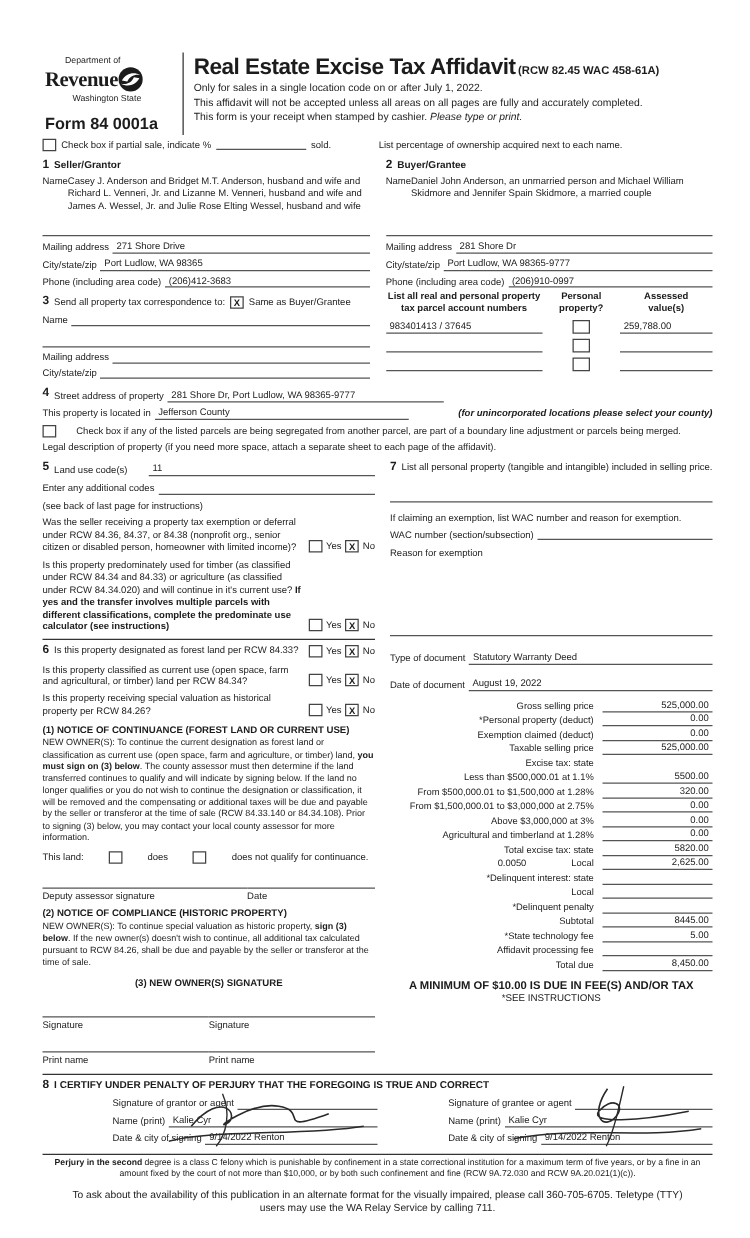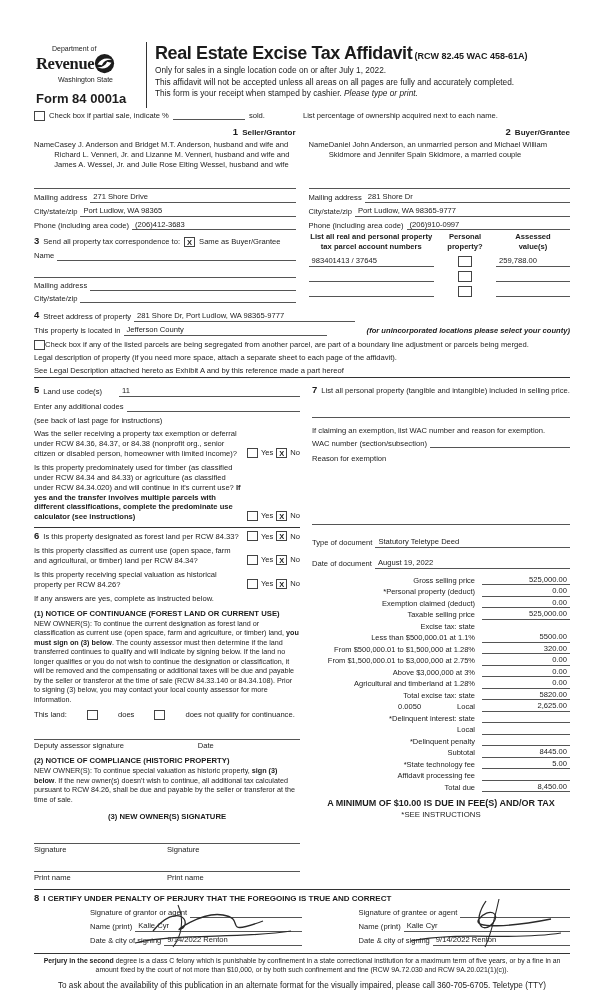--- a/index.html
+++ b/index.html
@@ -32,33 +32,33 @@
   .formnum { font-size:13px; font-weight:bold; margin-top:7px; }
   .titleblock { flex:1; border-left:1.5px solid #333; padding:0 0 2px 8px; }
   .title { font-size:18px; font-weight:bold; letter-spacing:-0.4px; white-space:nowrap; }
   .titlesuffix { font-size:9px; font-weight:bold; }
   .sub { font-size:8.3px; line-height:1.35; }
   .partialrow { display:flex; align-items:flex-start; margin-top:3px; gap:4px; }
   .partialright { margin-left:34px; }
   
   .cols { display:flex; gap:13px; }
   .col { flex:1; min-width:0; }
-  .sechead { font-size:8px; font-weight:bold; margin-top:5px;text-align:right; }
+  .sechead { font-size:8px; font-weight:bold; margin-top:5px; }
   .nameblock { display:flex; margin-top:2px; }
   .nameval { flex:1; min-height:40px; }
   
   .ptab-head { display:flex; text-align:center; font-weight:bold; margin-top:2px; }
   .ptab-head .c1 { flex:1; } .ptab-head .c2 { width:62px; } .ptab-head .c3 { width:74px; }
   .ptab-row { display:flex; align-items:flex-end; margin-top:2px; height:13px; }
   .ptab-row .c1 { flex:1; border-bottom:1px solid #555; padding:0 3px; }
   .ptab-row .c2 { width:62px; text-align:center; }
   .ptab-row .c2 .cb { width:14px; height:11px; }
   .ptab-row .c3 { width:74px; border-bottom:1px solid #555; padding:0 3px; }
   .countynote { font-weight:bold; font-style:italic; white-space:nowrap; margin-left:4px;padding-left:36px; }
-  .cbpara { display:flex; align-items:flex-start; gap:0; margin-top:4px; }
+  .cbpara { display:flex; align-items:flex-start; gap:16px; margin-top:4px; }
   .legalline { border-bottom:1.2px solid #333; margin-top:4px; padding-bottom:1px; }
   
   .main { display:flex; gap:12px; margin-top:2px; }
   .lcol { width:266px; flex:none; }
   .rcol { flex:1; min-width:0; }
   .q { display:flex; gap:5px; margin-top:4px; }
   .qtext { flex:1; }
   .yn { display:flex; align-items:flex-end; gap:3px; white-space:nowrap; margin-left:auto; align-self:flex-end; padding-bottom:1px; }
   .sep { border-top:1px solid #333; margin:5px 0 2px; }
   .noticetitle { font-weight:bold; font-size:7.7px; margin-top:5px; }
@@ -231,21 +231,20 @@
   <div class="frow">
     <span class="lab">This property is located in</span>
     <span class="fill">Jefferson County</span>
     <span class="countynote">(for unincorporated locations please select your county)</span>
   </div>
   <div class="cbpara">
     <span class="cb"></span>
     <span>Check box if any of the listed parcels are being segregated from another parcel, are part of a boundary line adjustment or parcels being merged.</span>
   </div>
   <div style="margin-top:3px">Legal description of property (if you need more space, attach a separate sheet to each page of the affidavit).</div>
-  <div class="legalline">See Legal Description attached hereto as Exhibit A and by this reference made a part hereof</div>
 </div>
 
 <div class="main">
 
   <div class="lcol">
     <div class="frow" style="margin-top:4px">
       <span class="num">5</span>
       <span class="lab">Land use code(s)</span>
       <span class="fill" style="margin-left:14px">11</span>
     </div>
@@ -296,21 +295,20 @@
     </div>
     <div class="q">
       <div class="qtext">Is this property receiving special valuation as historical property per RCW 84.26?</div>
       <div class="yn">
         <span class="cb"></span>
           <span>Yes</span>
         <span class="cb">X</span>
           <span>No</span>
       </div>
     </div>
-    <div style="margin-top:4px">If any answers are yes, complete as instructed below.</div>
 
     <div class="noticetitle">(1) NOTICE OF CONTINUANCE (FOREST LAND OR CURRENT USE)</div>
     <div class="noticebody"><span>NEW OWNER(S): To continue the current designation as forest land or classification as current use (open space, farm and agriculture, or timber) land, </span><span class="b">you must sign on (3) below</span><span>. The county assessor must then determine if the land transferred continues to qualify and will indicate by signing below. If the land no longer qualifies or you do not wish to continue the designation or classification, it will be removed and the compensating or additional taxes will be due and payable by the seller or transferor at the time of sale (RCW 84.33.140 or 84.34.108). Prior to signing (3) below, you may contact your local county assessor for more information.</span></div>
 
     <div class="thisland">
       <span>This land:</span>
       <span class="cb"></span>
       <span>does</span>
       <span class="cb"></span>
       <span>does not qualify for continuance.</span>
@@ -360,21 +358,21 @@
     <div class="blankline" style="margin-top:12px"></div>
     <div style="margin-top:8px">If claiming an exemption, list WAC number and reason for exemption.</div>
     <div class="frow">
         <span class="lab">WAC number (section/subsection)</span>
         <span class="fill"></span>
       </div>
     <div style="margin-top:6px">Reason for exemption</div>
     <div class="blankline" style="margin-top:52px"></div>
     <div class="frow" style="margin-top:12px">
       <span class="lab">Type of document</span>
-      <span class="fill">Statutory Teletype Deed</span>
+      <span class="fill">Statutory Warranty Deed</span>
     </div>
     <div class="frow" style="margin-top:10px;margin-bottom:6px">
       <span class="lab">Date of document</span>
       <span class="fill">August 19, 2022</span>
     </div>
 
     <div>
       <div class="trow">
           <div class="tlabel">Gross selling price</div>
           <div class="tval">525,000.00</div>

